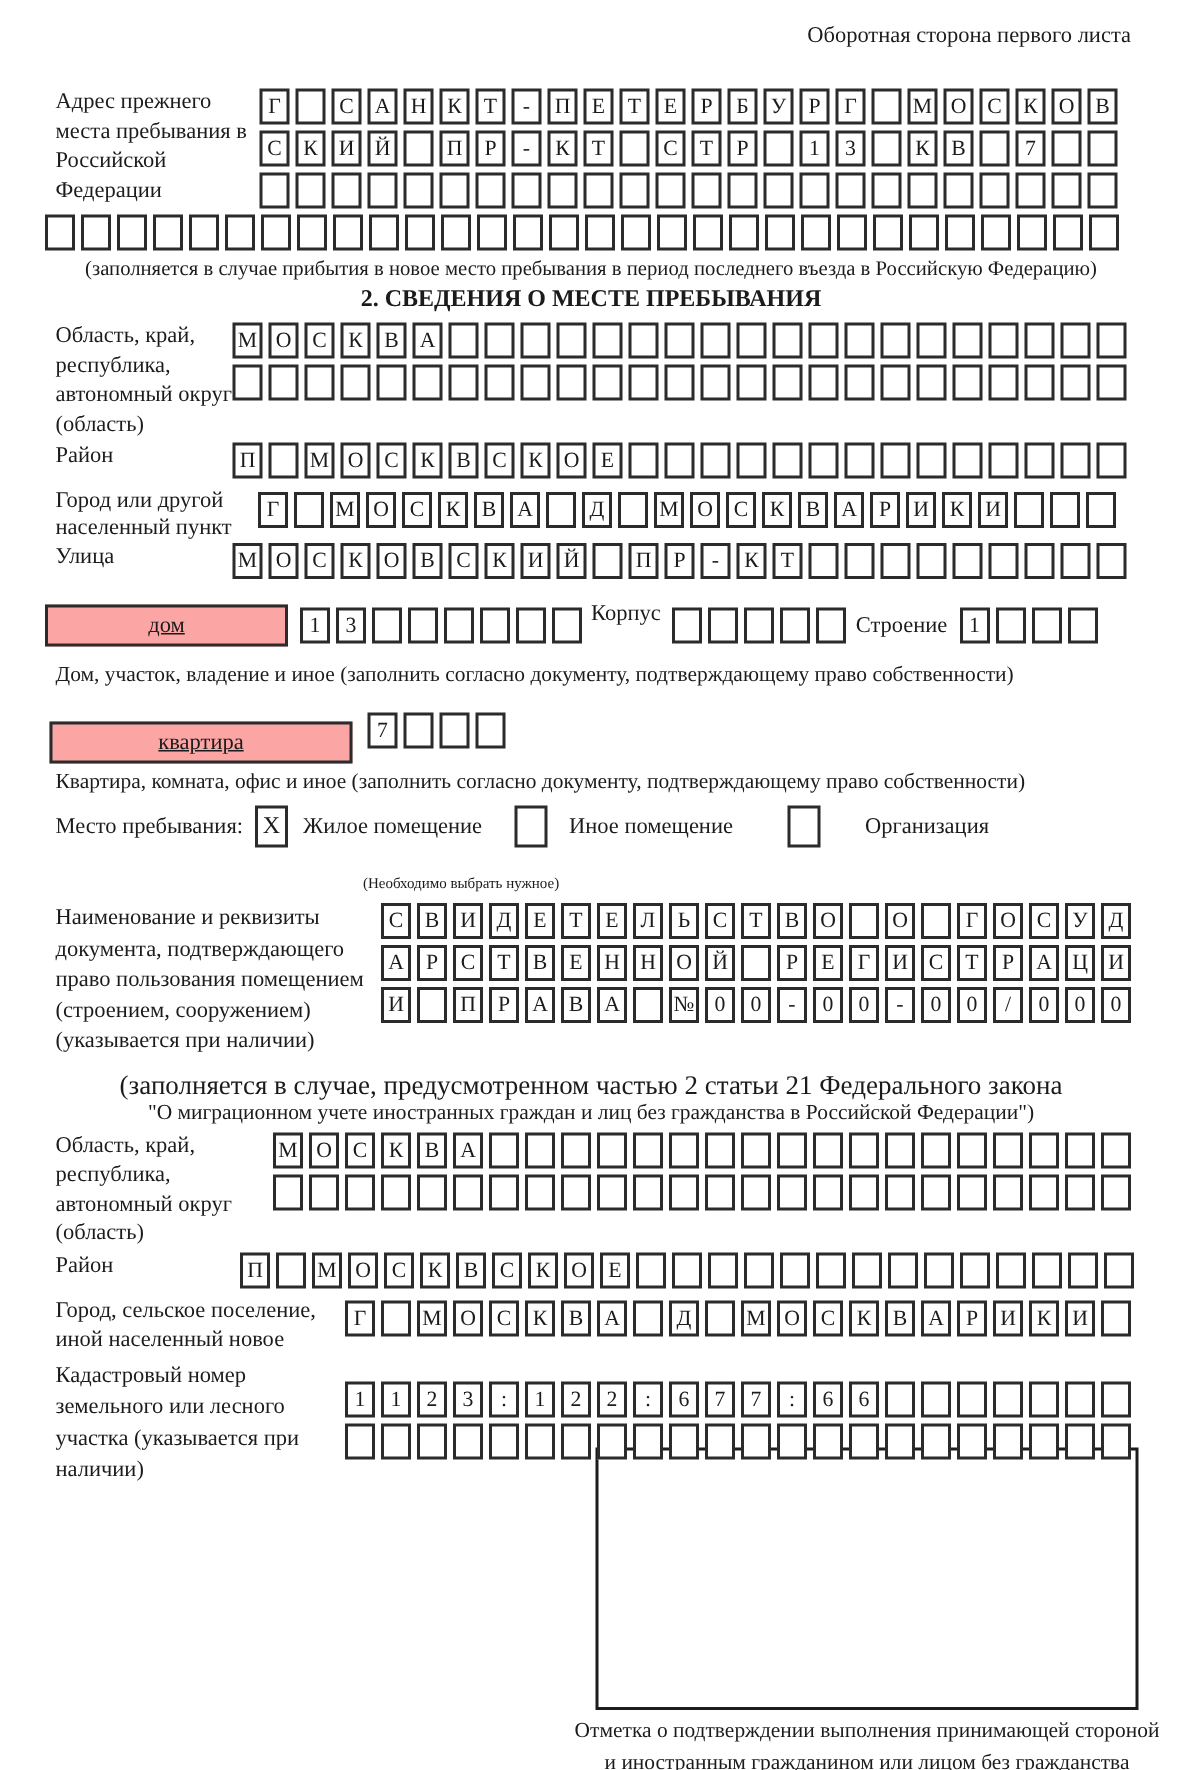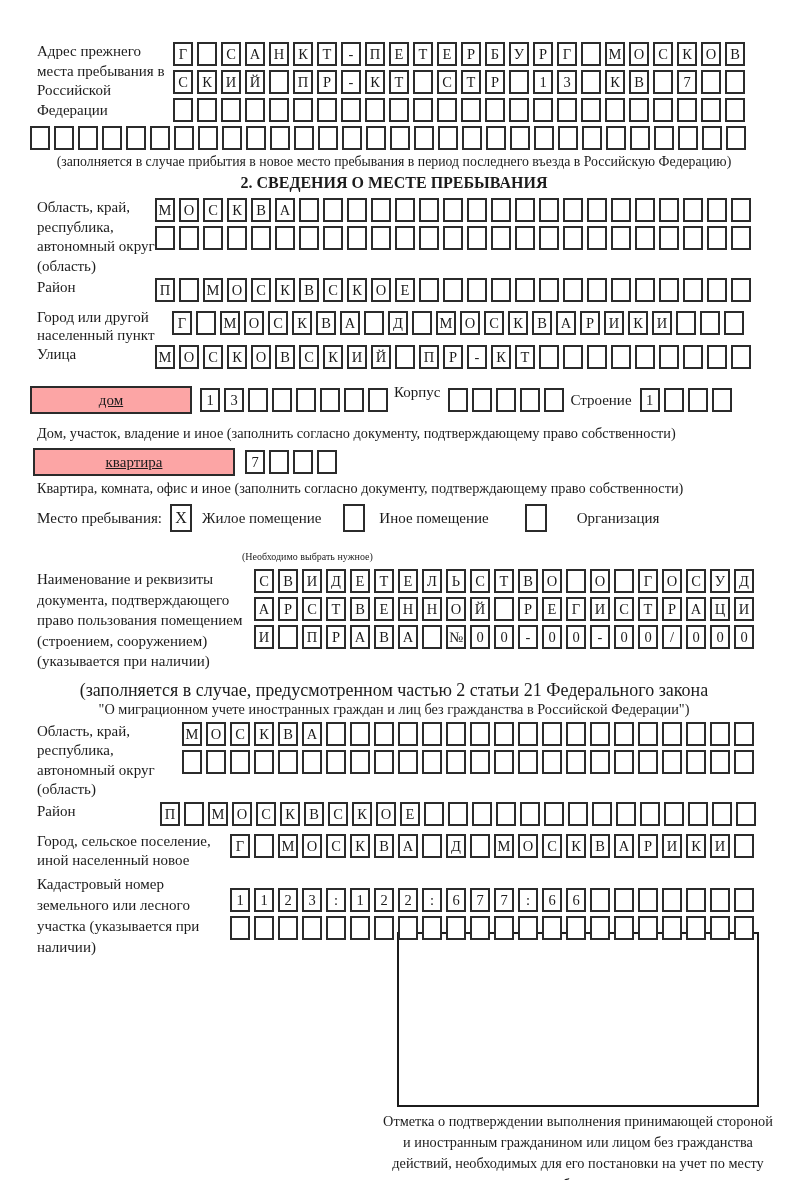--- a/index.html
+++ b/index.html
@@ -47,20 +47,21 @@
   .stamp-caption{
     width:400px; margin-left:348px; margin-top:4px;
     font-size:14.3px; line-height:21px; text-align:center;
   }
 </style>
 </head>
 <body>
 
 <div class="page">
 
+  <div class="hdr">Оборотная сторона первого листа</div>
 
   <div class="fieldblock" style="margin-top:26px;">
     <div class="flabel" style="width:143px;">Адрес прежнего места пребывания в Российской Федерации</div>
     <div class="rows">
       <div class="boxrow">
           <span class="cbox">Г</span>
           <span class="cbox"></span>
           <span class="cbox">С</span>
           <span class="cbox">А</span>
           <span class="cbox">Н</span>
@@ -350,21 +351,21 @@
     <div class="boxrow" style="margin-bottom:0;">
         <span class="cbox">1</span>
         <span class="cbox"></span>
         <span class="cbox"></span>
         <span class="cbox"></span>
       </div>
   </div>
   <div class="note-left" style="margin-top:3px;">Дом, участок, владение и иное (заполнить согласно документу, подтверждающему право собственности)</div>
 
   <div class="mesto-row" style="margin-top:6px;">
-    <div class="widebox" style="width:202px;margin-left:3px;margin-right:10px;">квартира</div>
+    <div class="widebox" style="width:202px;margin-left:3px;margin-right:10px;margin-top:16px;">квартира</div>
     <div class="boxrow" style="margin-bottom:0;">
         <span class="cbox">7</span>
         <span class="cbox"></span>
         <span class="cbox"></span>
         <span class="cbox"></span>
       </div>
   </div>
   <div class="note-left" style="margin-top:4px;">Квартира, комната, офис и иное (заполнить согласно документу, подтверждающему право собственности)</div>
 
   <div class="mesto-row" style="margin-top:7px;">

